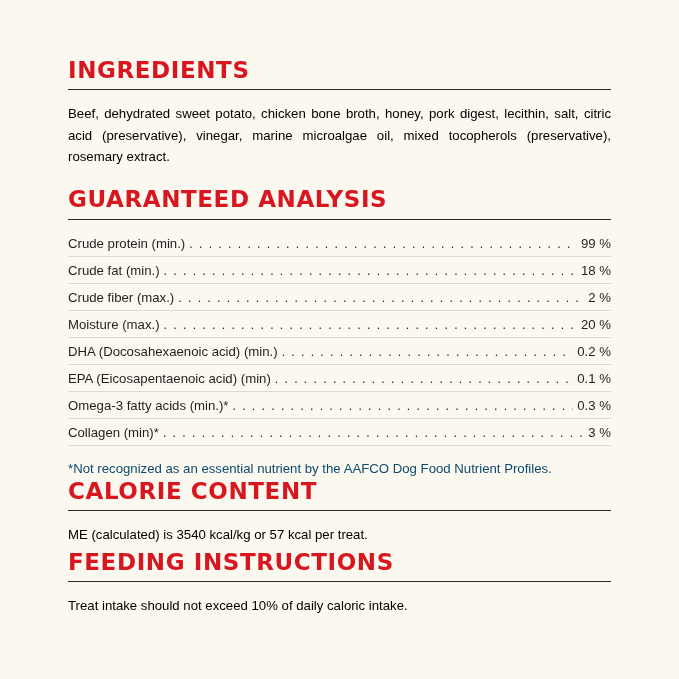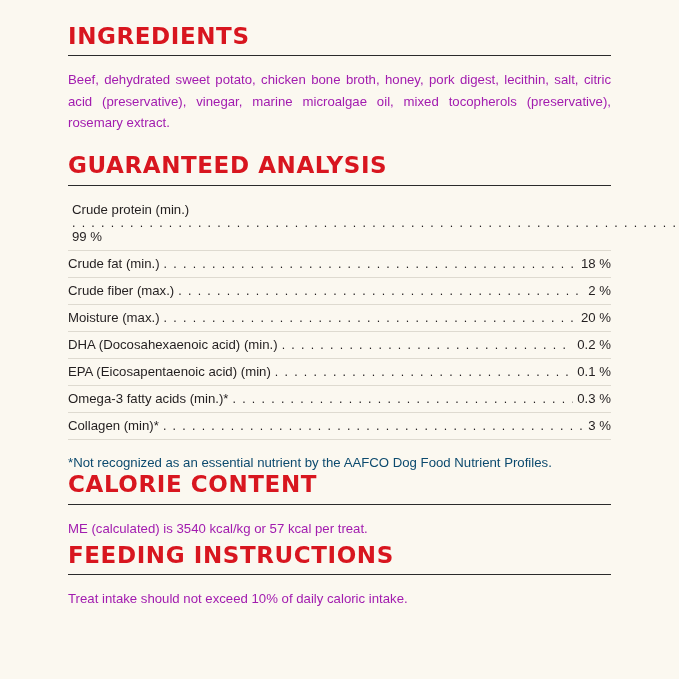--- a/index.html
+++ b/index.html
@@ -11,42 +11,42 @@
     height: 679px;
     background: #fbf8f0;
     font-family: "Liberation Sans", sans-serif;
     color: #231f20;
     overflow: hidden;
   }
   .page {
     box-sizing: border-box;
     width: 679px;
     height: 679px;
-    padding: 24px 68px 20px 68px;
+    padding: 58px 68px 20px 68px;
     background: #fbf8f0;
   }
   .section-heading {
     font-family: "DejaVu Sans", sans-serif;
     font-weight: bold;
     font-size: 23px;
     letter-spacing: 0.6px;
     color: #d8161f;
     margin: 0 0 6px 0;
     line-height: 1.1;
   }
   .rule {
     border: 0;
     border-top: 1px solid #2b2b2b;
     margin: 0 0 13px 0;
     height: 0;
   }
   .body-text {
     font-size: 13.2px;
     line-height: 1.62;
-    color: #a21caf;
+    color: #000000;
     text-align: justify;
     margin: 0;
   }
   .block {
     margin-bottom: 20px;
   }
   .ga-list {
     margin: 0;
     padding: 0;
     list-style: none;
@@ -55,21 +55,20 @@
     display: flex;
     align-items: baseline;
     font-size: 13.2px;
     color: #231f20;
     padding: 5.5px 0 5.5px 0;
     border-bottom: 1px solid #dedad0;
     white-space: nowrap;
   }
   .ga-row:first-child {
     padding-top: 3px;
-    flex-direction: column;
   }
   .ga-label {
     flex: 0 0 auto;
   }
   .ga-dots {
     flex: 1 1 auto;
     overflow: hidden;
     margin: 0 4px;
     color: #231f20;
     letter-spacing: 1.4px;

